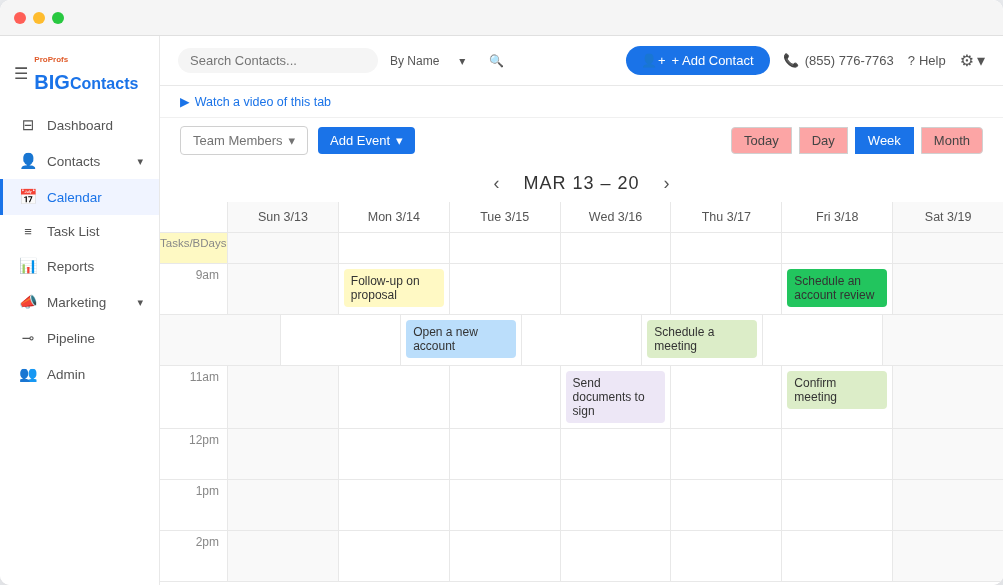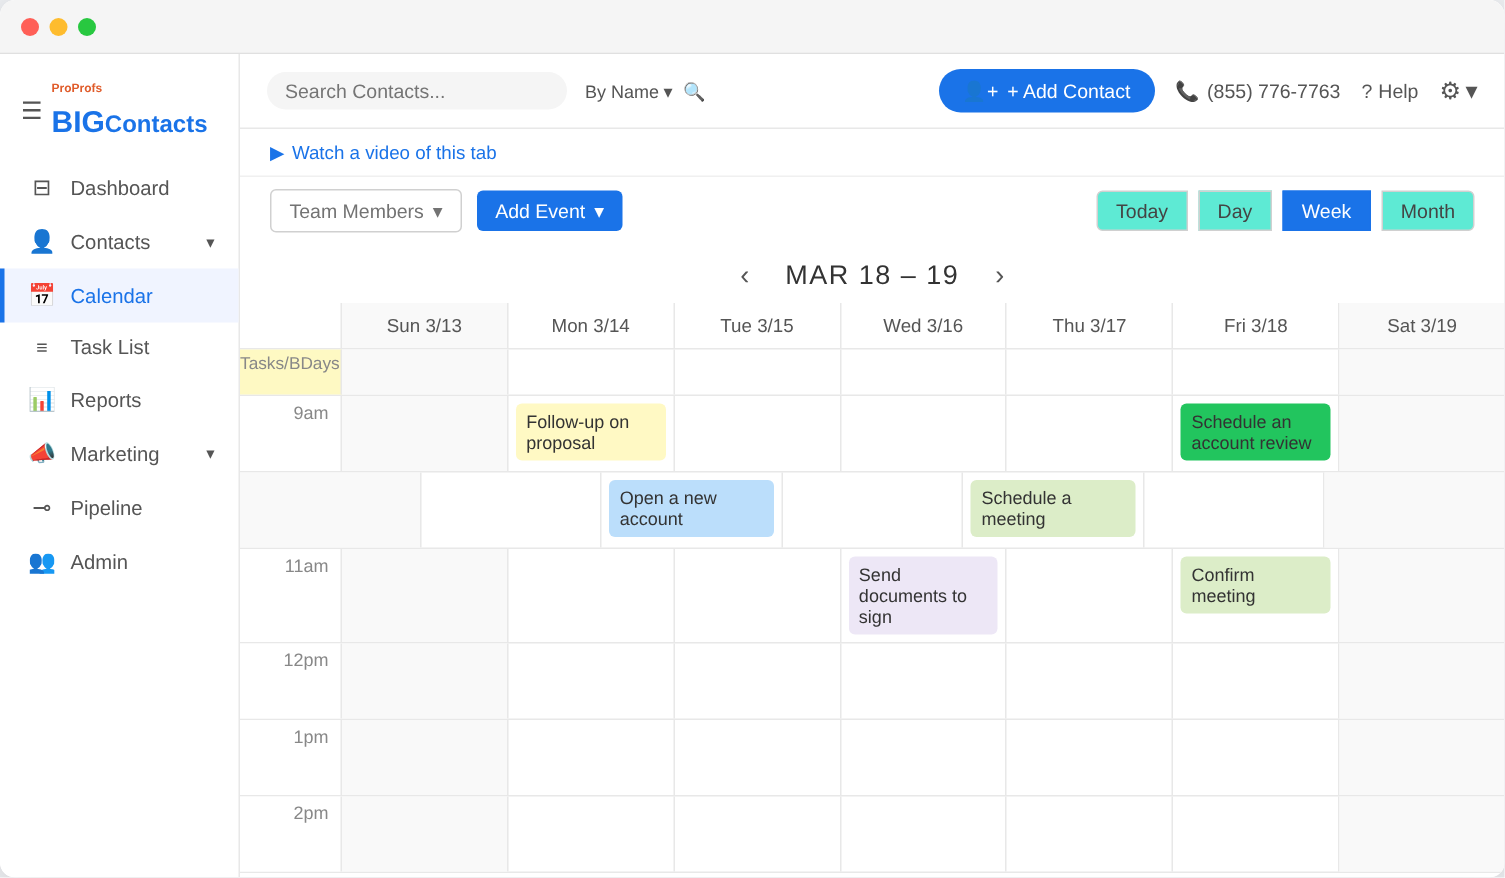--- a/index.html
+++ b/index.html
@@ -15,35 +15,35 @@
     .sidebar-logo { padding: 10px 14px 14px; display: flex; align-items: center; gap: 6px; }
     .hamburger { font-size: 16px; color: #555; cursor: pointer; }
     .sidebar-item { display: flex; align-items: center; gap: 10px; padding: 9px 16px; cursor: pointer; color: #555; font-size: 13.5px; border-left: 3px solid transparent; }
     .sidebar-item.active { color: #1a73e8; border-left: 3px solid #1a73e8; background: #f0f4ff; font-weight: 500; }
     .sidebar-item .icon { font-size: 15px; width: 18px; text-align: center; }
     .sidebar-item .arrow { margin-left: auto; font-size: 11px; }
     .main { flex: 1; display: flex; flex-direction: column; overflow: hidden; }
     .topbar { height: 50px; background: #fff; border-bottom: 1px solid #e8e8e8; display: flex; align-items: center; padding: 0 18px; gap: 12px; }
     .search-container { display: flex; align-items: center; background: #f5f5f5; border-radius: 20px; padding: 5px 12px; gap: 6px; min-width: 200px; }
     .search-input { background: none; border: none; outline: none; font-size: 13px; color: #555; width: 150px; }
-    .by-name { font-size: 12px; color: #555; display: flex; align-items: center; gap: 3px; cursor: pointer; }
+    .by-name { font-size: 12px; color: #555; display: flex; align-items: center; gap: 20px; cursor: pointer; }
     .topbar-right { margin-left: auto; display: flex; align-items: center; gap: 14px; }
     .btn-add-contact { background: #1a73e8; color: #fff; border: none; border-radius: 20px; padding: 7px 16px; font-size: 13px; cursor: pointer; display: flex; align-items: center; gap: 6px; font-weight: 500; }
     .phone-link { font-size: 13px; color: #555; display: flex; align-items: center; gap: 5px; }
     .help-link { font-size: 13px; color: #555; display: flex; align-items: center; gap: 4px; cursor: pointer; }
     .gear-btn { font-size: 16px; color: #555; cursor: pointer; display: flex; align-items: center; gap: 3px; }
     .content { flex: 1; overflow: hidden; display: flex; flex-direction: column; background: #fff; }
     .content-topbar { padding: 8px 20px; display: flex; align-items: center; gap: 8px; border-bottom: 1px solid #f0f0f0; }
     .watch-video { font-size: 12.5px; color: #1a73e8; display: flex; align-items: center; gap: 5px; cursor: pointer; }
     .cal-toolbar { display: flex; align-items: center; padding: 8px 20px; gap: 10px; justify-content: space-between; }
     .cal-toolbar-left { display: flex; align-items: center; gap: 10px; }
     .btn-team-members { background: #fff; border: 1px solid #d0d0d0; border-radius: 4px; padding: 6px 12px; font-size: 13px; cursor: pointer; display: flex; align-items: center; gap: 6px; color: #737373; }
     .btn-add-event { background: #1a73e8; color: #fff; border: none; border-radius: 4px; padding: 6px 12px; font-size: 13px; cursor: pointer; display: flex; align-items: center; gap: 6px; text-align: right; }
     .cal-nav { display: flex; align-items: center; gap: 8px; }
-    .view-btn { background: #5eead4; border: 1px solid #d0d0d0; padding: 5px 12px; font-size: 13px; cursor: pointer; color: #444; }
+    .view-btn { background: #fca5a5; border: 1px solid #d0d0d0; padding: 5px 12px; font-size: 13px; cursor: pointer; color: #444; }
     .view-btn:first-child { border-radius: 4px 0 0 4px; }
     .view-btn:last-child { border-radius: 0 4px 4px 0; }
     .view-btn.active { background: #1a73e8; color: #fff; border-color: #1a73e8; }
     .view-btn + .view-btn { margin-left: -1px; }
     .calendar-area { flex: 1; overflow: auto; }
     .cal-header-row { display: flex; border-bottom: 1px solid #e8e8e8; background: #fff; }
     .time-col { width: 68px; min-width: 68px; background: #fff; border-right: 1px solid #e8e8e8; }
     .day-col { flex: 1; text-align: center; padding: 8px 4px; font-size: 12.5px; color: #555; border-right: 1px solid #e8e8e8; font-weight: 400; }
     .day-col:last-child { border-right: none; }
     .week-title-row { display: flex; align-items: center; justify-content: center; padding: 8px 20px 6px; gap: 16px; }
@@ -180,21 +180,21 @@
             <button class="view-btn">Day</button>
             <button class="view-btn active">Week</button>
             <button class="view-btn">Month</button>
           </div>
         </div>
 
         <div class="calendar-area">
 
           <div class="week-title-row">
             <button class="week-nav-btn">‹</button>
-            <span class="week-title">MAR 18 – 19</span>
+            <span class="week-title">MAR 13 – 20</span>
             <button class="week-nav-btn">›</button>
           </div>
 
           <div class="cal-header-row">
             <div class="time-col"></div>
             <div class="day-col" style="background:#f9f9f9;">Sun 3/13</div>
             <div class="day-col">Mon 3/14</div>
             <div class="day-col">Tue 3/15</div>
             <div class="day-col">Wed 3/16</div>
             <div class="day-col">Thu 3/17</div>

